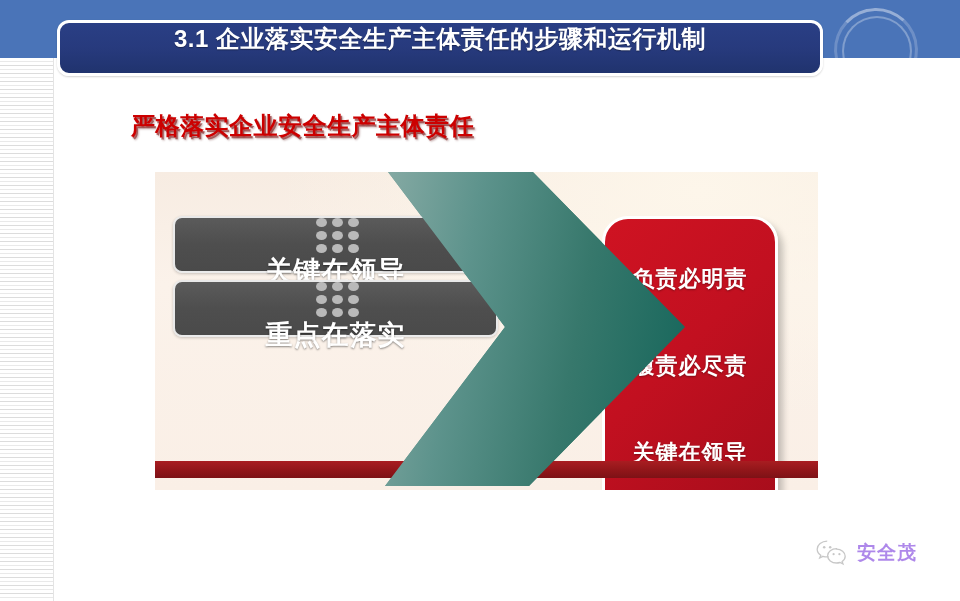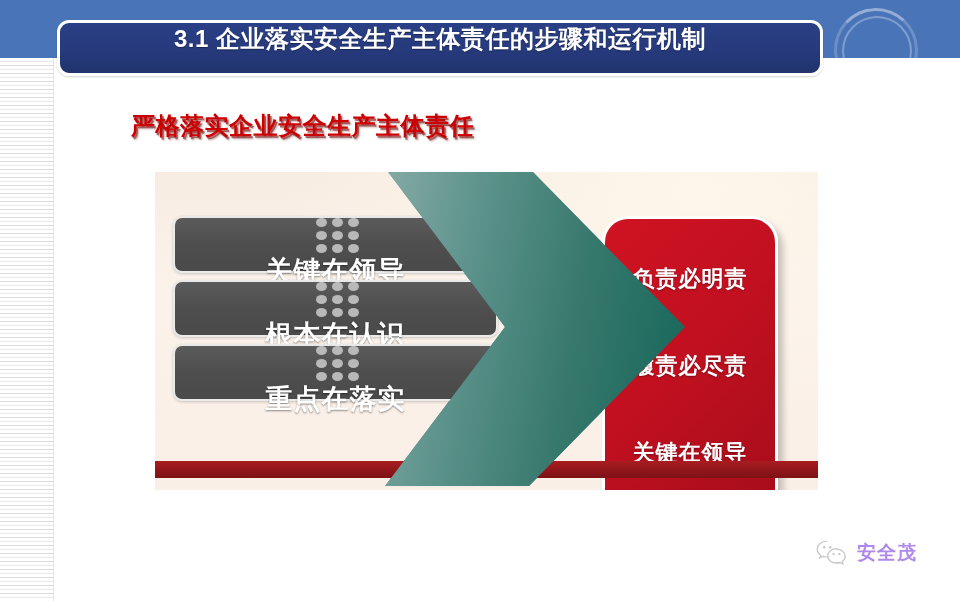--- a/index.html
+++ b/index.html
@@ -293,34 +293,20 @@
           <span class="dot"></span>
           <span class="dot"></span>
           <span class="dot"></span>
           <span class="dot"></span>
           <span class="dot"></span>
           <span class="dot"></span>
         </div>
         <span class="bar-label">关键在领导</span>
       </div>
 
-      <div class="bar">
-        <div class="dots">
-          <span class="dot"></span>
-          <span class="dot"></span>
-          <span class="dot"></span>
-          <span class="dot"></span>
-          <span class="dot"></span>
-          <span class="dot"></span>
-          <span class="dot"></span>
-          <span class="dot"></span>
-          <span class="dot"></span>
-        </div>
-        <span class="bar-label">根本在认识</span>
-      </div>
 
       <div class="bar">
         <div class="dots">
           <span class="dot"></span>
           <span class="dot"></span>
           <span class="dot"></span>
           <span class="dot"></span>
           <span class="dot"></span>
           <span class="dot"></span>
           <span class="dot"></span>

